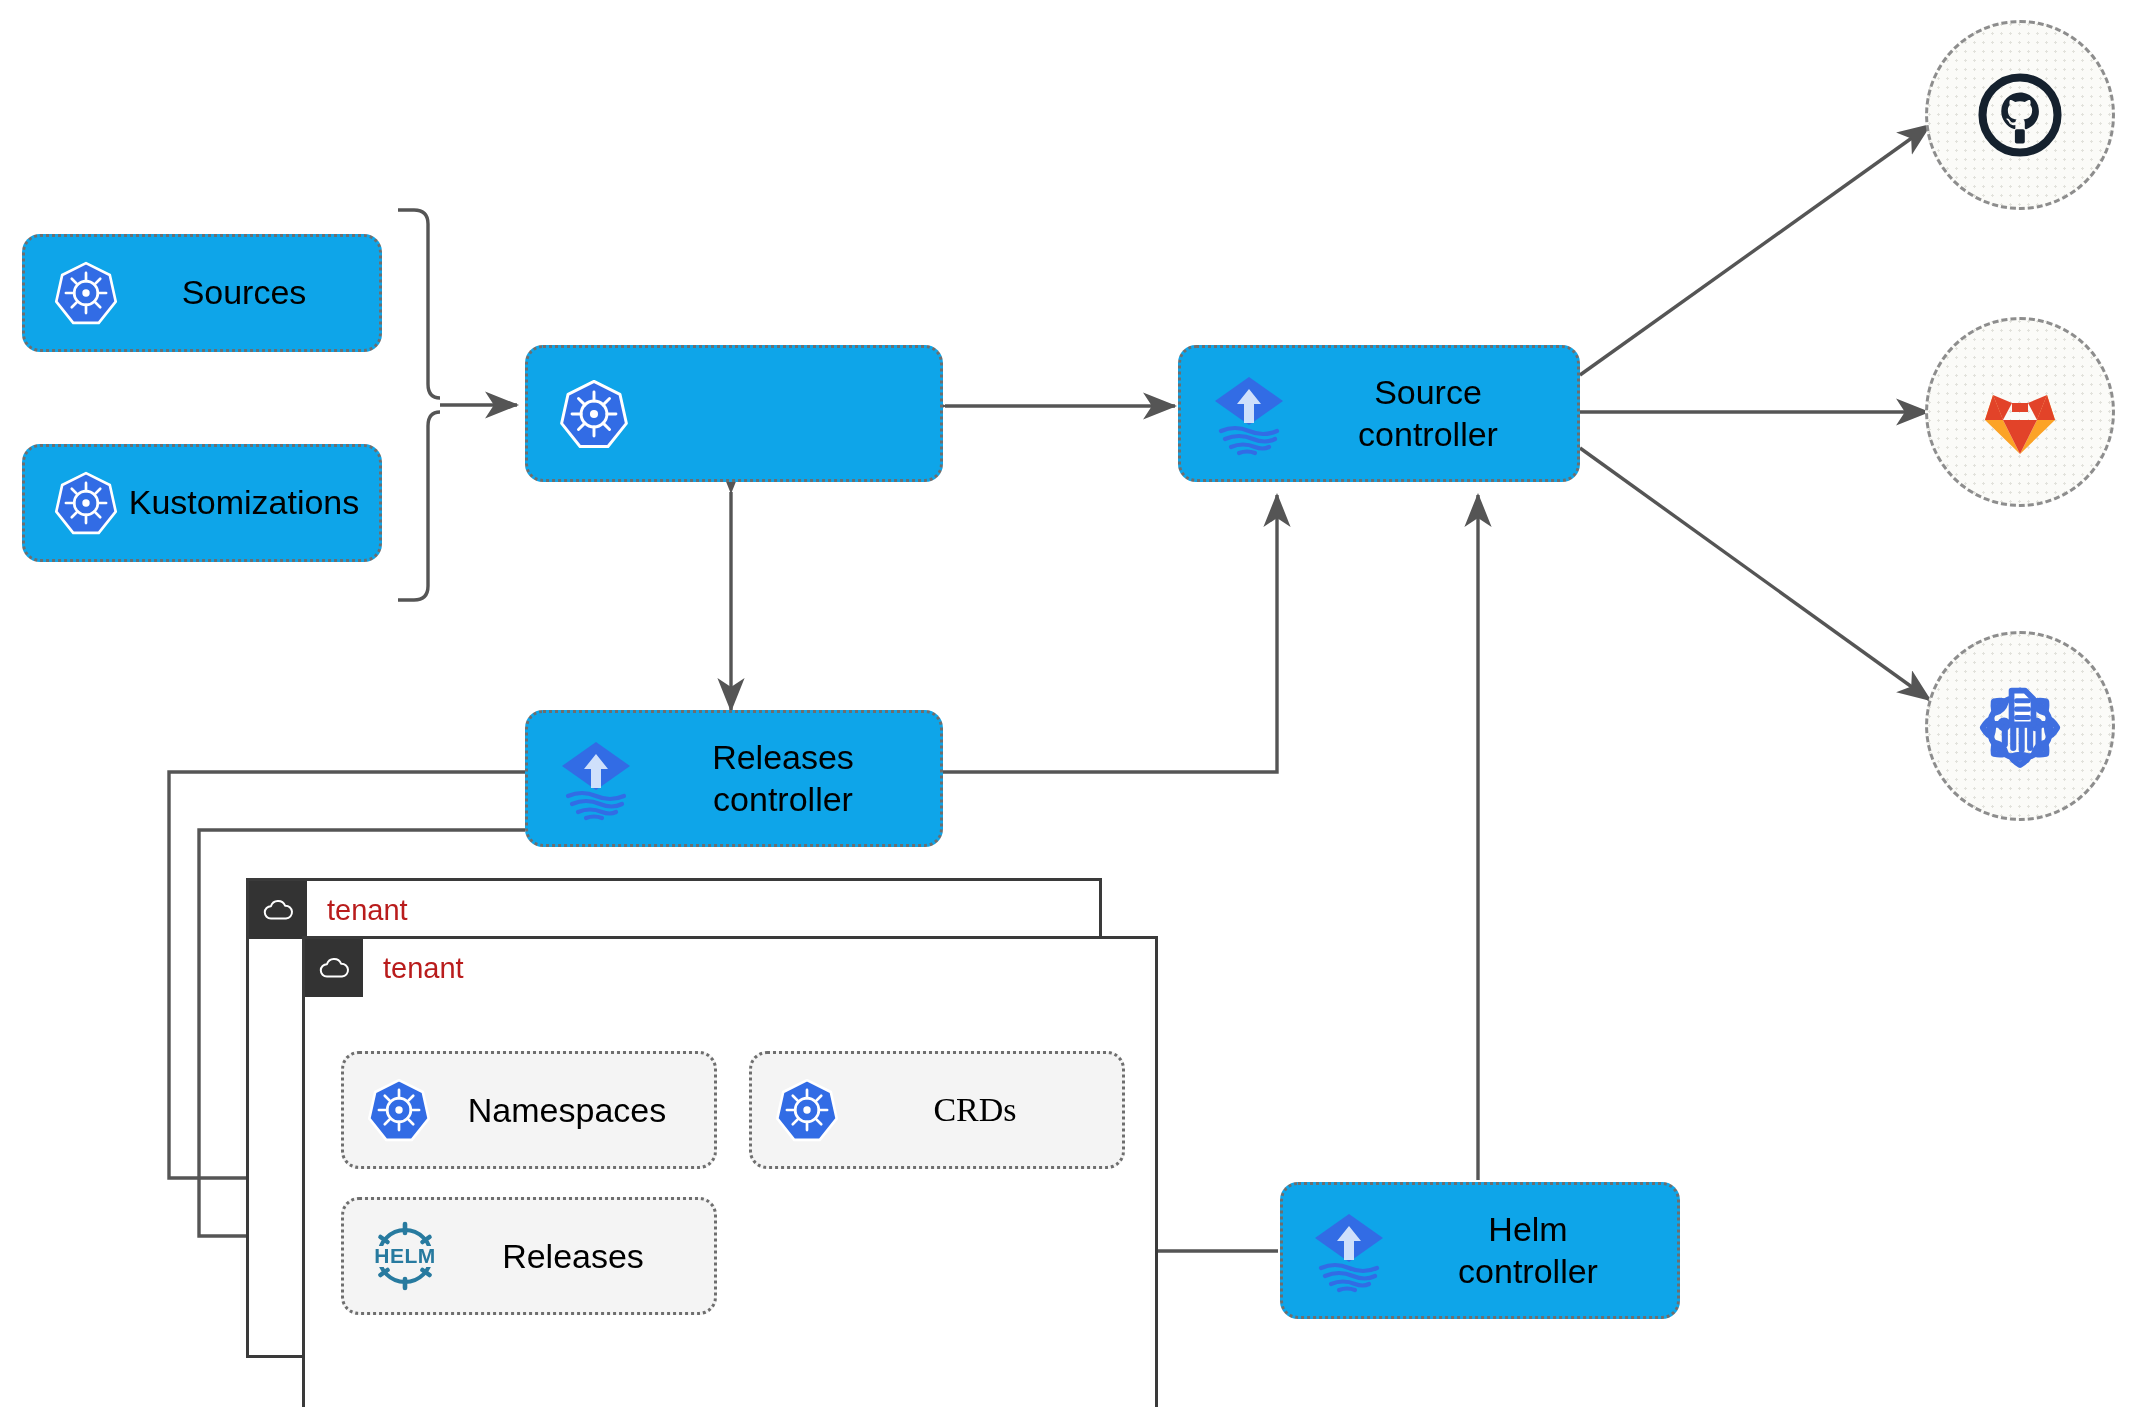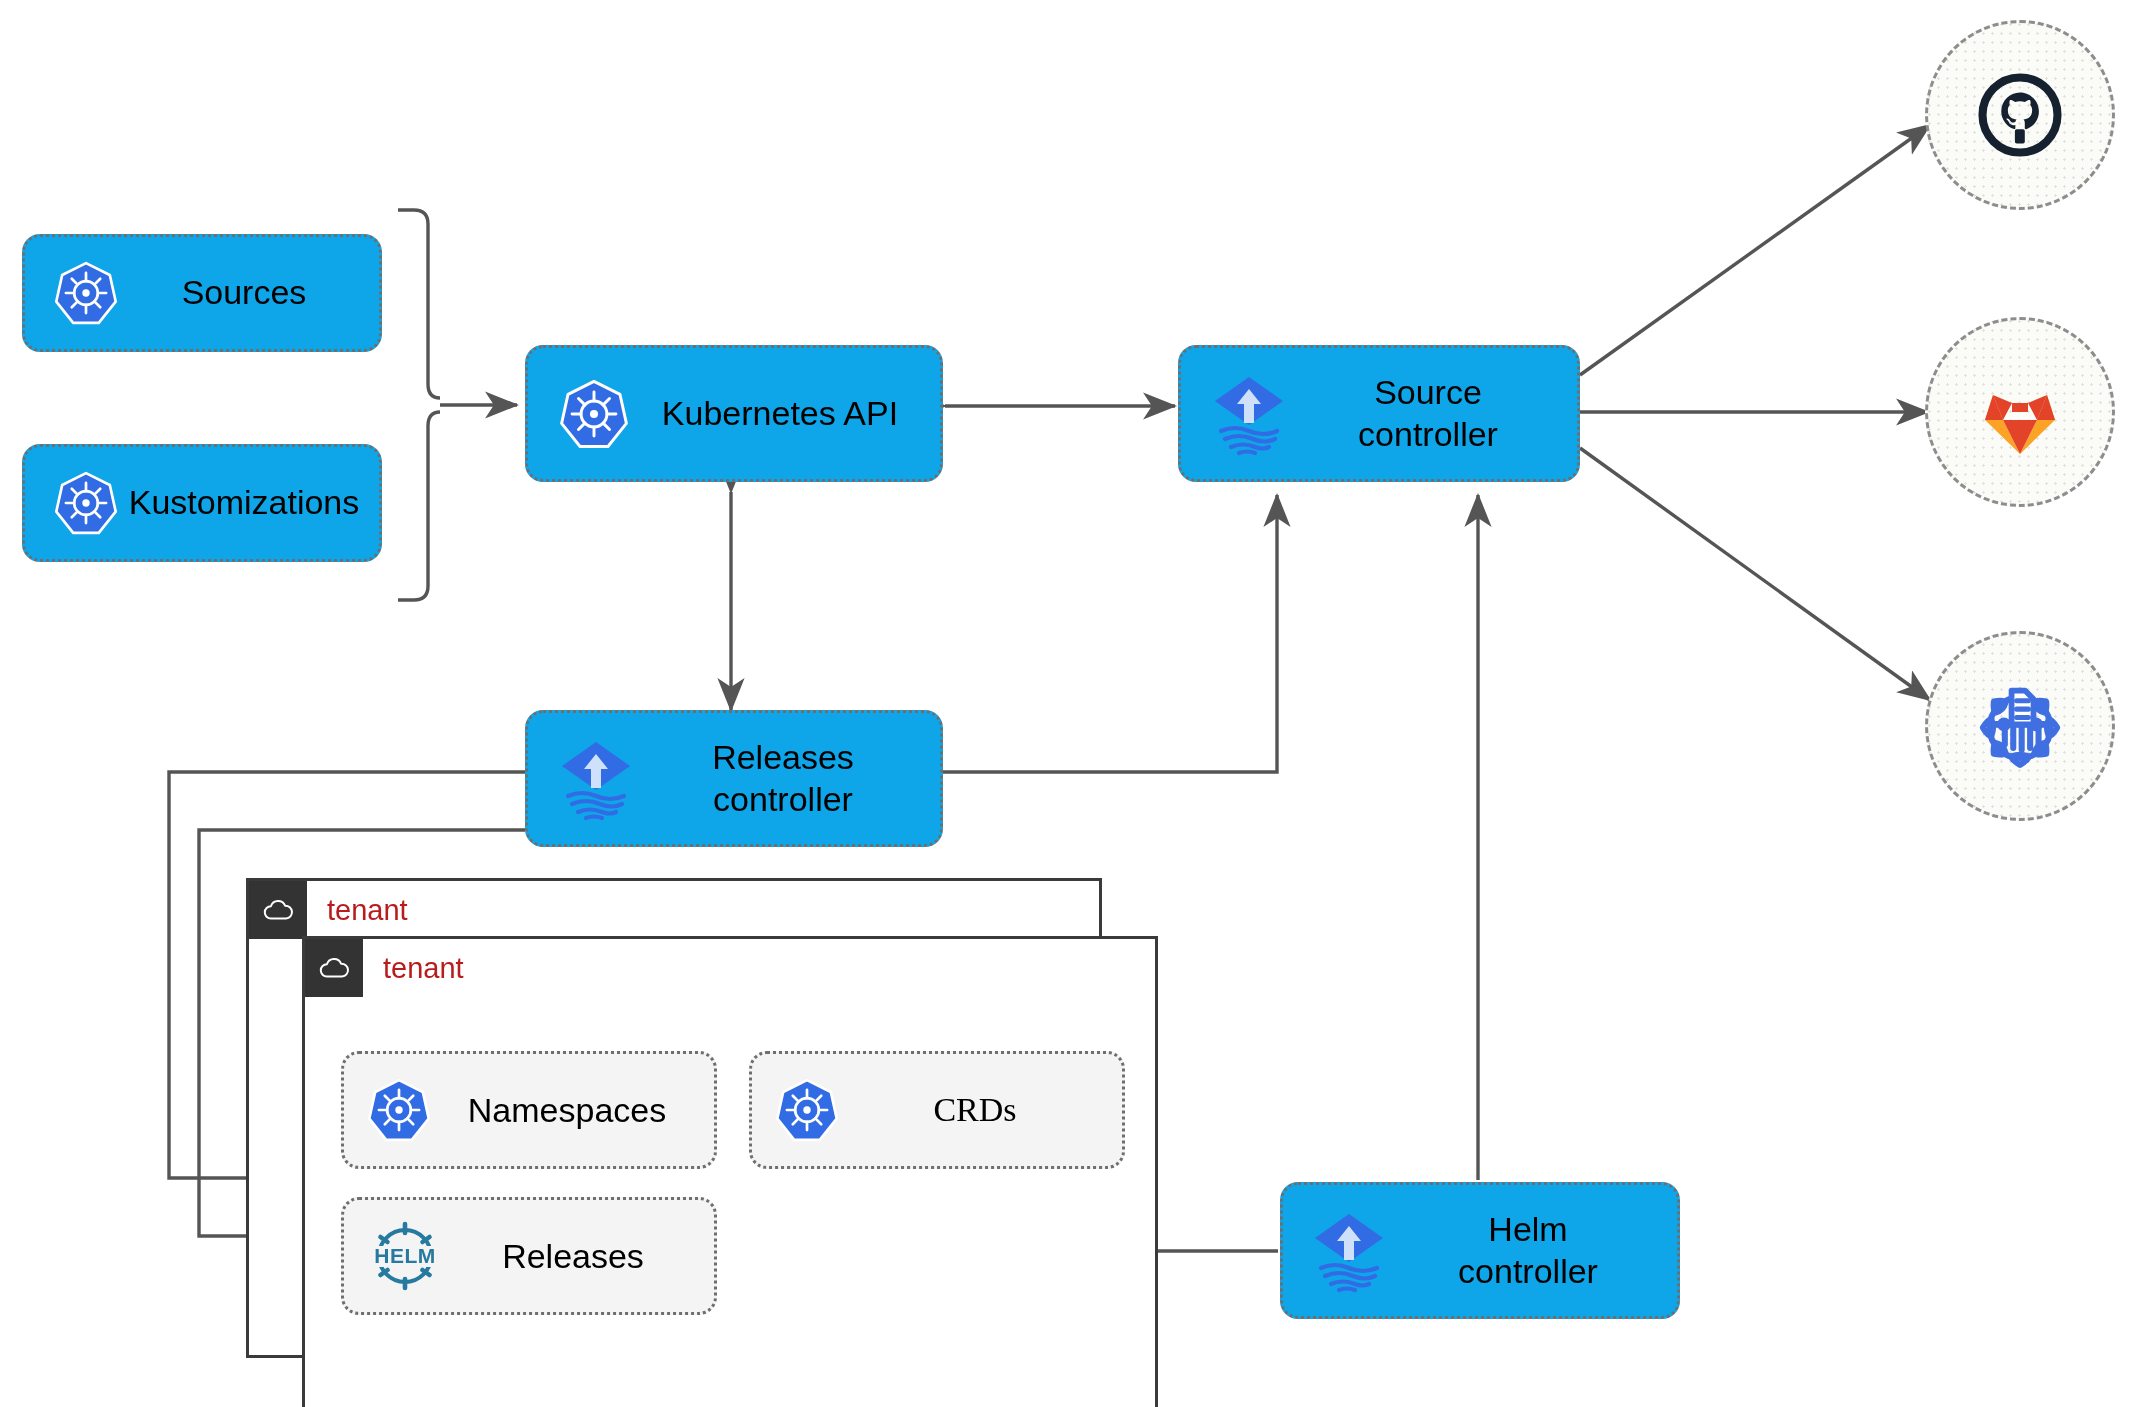--- a/index.html
+++ b/index.html
@@ -218,21 +218,20 @@
         <line x1="12.5" y1="32" x2="20.5" y2="32"></line>
         <line x1="43.5" y1="32" x2="51.5" y2="32"></line>
         <line x1="18.2" y1="18.2" x2="23.9" y2="23.9"></line>
         <line x1="40.1" y1="40.1" x2="45.8" y2="45.8"></line>
         <line x1="45.8" y1="18.2" x2="40.1" y2="23.9"></line>
         <line x1="23.9" y1="40.1" x2="18.2" y2="45.8"></line>
       </g>
       <circle cx="32" cy="32" r="3.6" fill="#ffffff"></circle>
     </svg>
   </span>
-  <span class="lbl">Kubernetes API</span>
 </div>
 
 <div class="node two-line" style="left:1178px; top:345px; width:402px; height:137px;">
   <span class="ic" style="padding-left:28px;">
     <svg width="80" height="82" viewBox="0 0 80 82" aria-hidden="true">
       <polygon points="40,4 74,28 40,52 6,28" fill="#326ce5"></polygon>
       <path d="M40,16 L52,31 L45,31 L45,50 L35,50 L35,31 L28,31 Z" fill="#cfe0fb"></path>
       <g fill="none" stroke="#326ce5" stroke-width="4.2" stroke-linecap="round">
         <path d="M12,58 Q26,52 40,58 Q54,64 68,58"></path>
         <path d="M16,66 Q30,60 44,66 Q56,71 66,66"></path>

